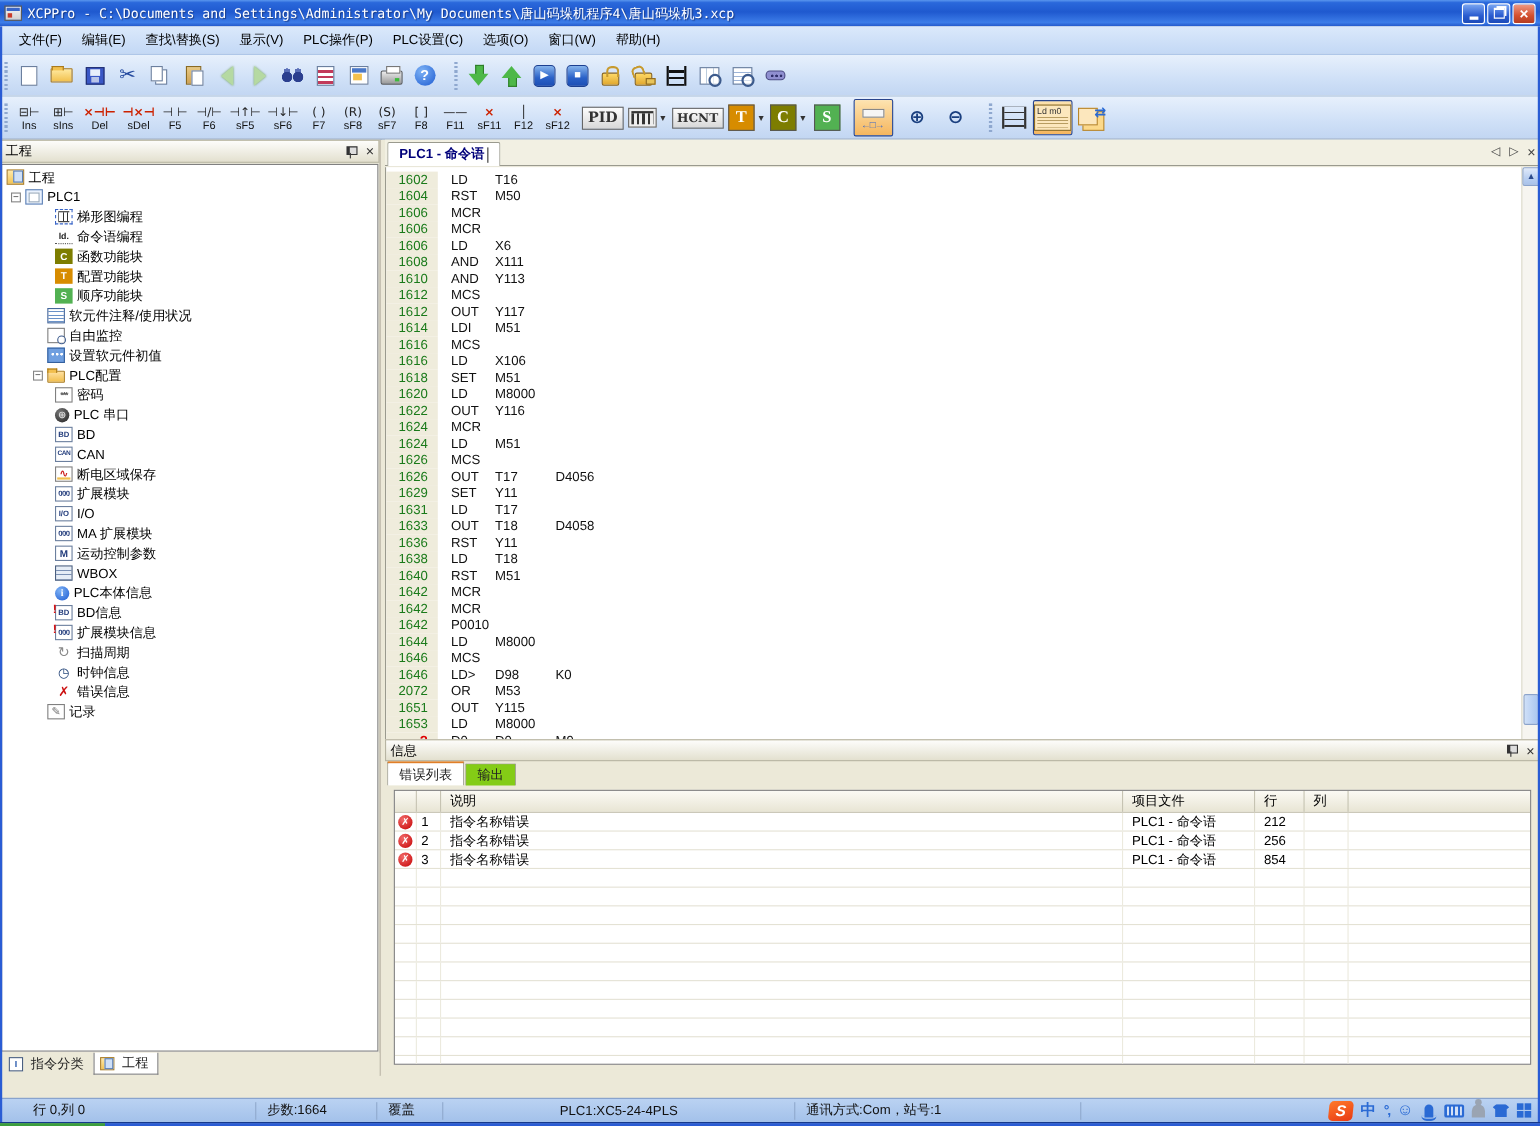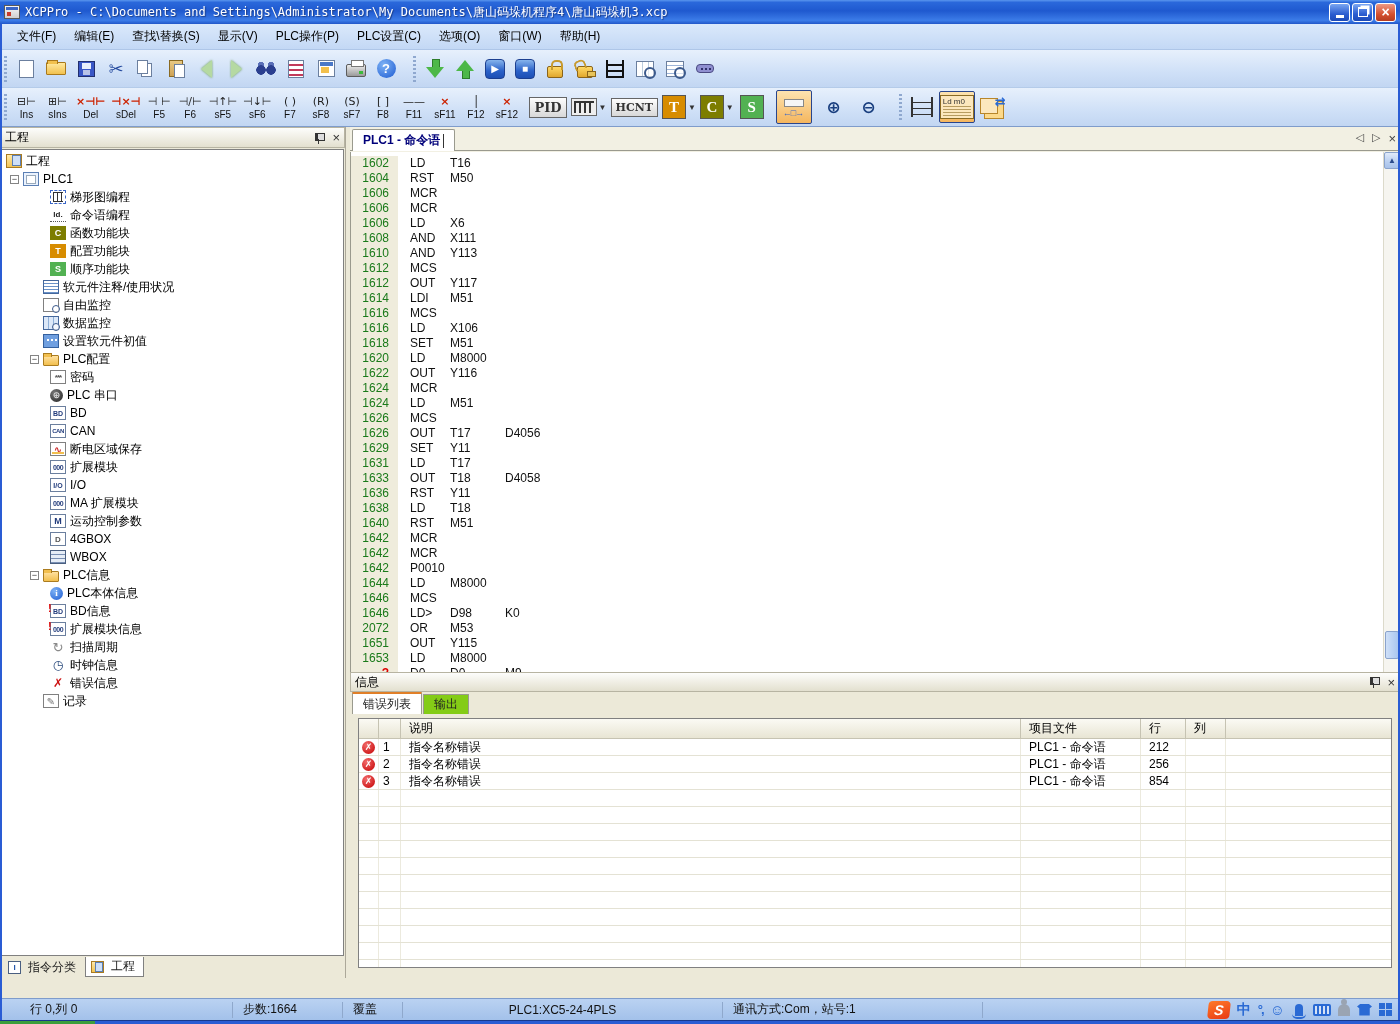--- a/index.html
+++ b/index.html
@@ -605,25 +605,20 @@
           <span class="ti" data-icon="list-icon"></span>
           <span class="tlabel">软元件注释/使用状况</span>
         </div>
 
         <div class="trow" data-level="2" data-exp="none">
 
           <span class="ti" data-icon="monitor-free-icon"></span>
           <span class="tlabel">自由监控</span>
         </div>
 
-        <div class="trow" data-level="2" data-exp="none">
-
-          <span class="ti" data-icon="monitor-data-icon"></span>
-          <span class="tlabel">数据监控</span>
-        </div>
 
         <div class="trow" data-level="2" data-exp="none">
 
           <span class="ti" data-icon="init-values-icon"></span>
           <span class="tlabel">设置软元件初值</span>
         </div>
 
         <div class="trow" data-level="2" data-exp="minus">
           <span class="texp"></span>
           <span class="ti" data-icon="folder-icon"></span>
@@ -677,37 +672,27 @@
           <span class="ti" data-icon="module-icon"></span>
           <span class="tlabel">MA 扩展模块</span>
         </div>
 
         <div class="trow" data-level="3" data-exp="none">
 
           <span class="ti" data-icon="motion-icon"></span>
           <span class="tlabel">运动控制参数</span>
         </div>
 
-        <div class="trow" data-level="3" data-exp="none">
-
-          <span class="ti" data-icon="gbox-icon"></span>
-          <span class="tlabel">4GBOX</span>
-        </div>
 
         <div class="trow" data-level="3" data-exp="none">
 
           <span class="ti" data-icon="wbox-icon"></span>
           <span class="tlabel">WBOX</span>
         </div>
 
-        <div class="trow" data-level="2" data-exp="minus">
-          <span class="texp"></span>
-          <span class="ti" data-icon="folder-icon"></span>
-          <span class="tlabel">PLC信息</span>
-        </div>
 
         <div class="trow" data-level="3" data-exp="none">
 
           <span class="ti" data-icon="info-ball-icon"></span>
           <span class="tlabel">PLC本体信息</span>
         </div>
 
         <div class="trow" data-level="3" data-exp="none">
 
           <span class="ti" data-icon="bd-info-icon"></span>

